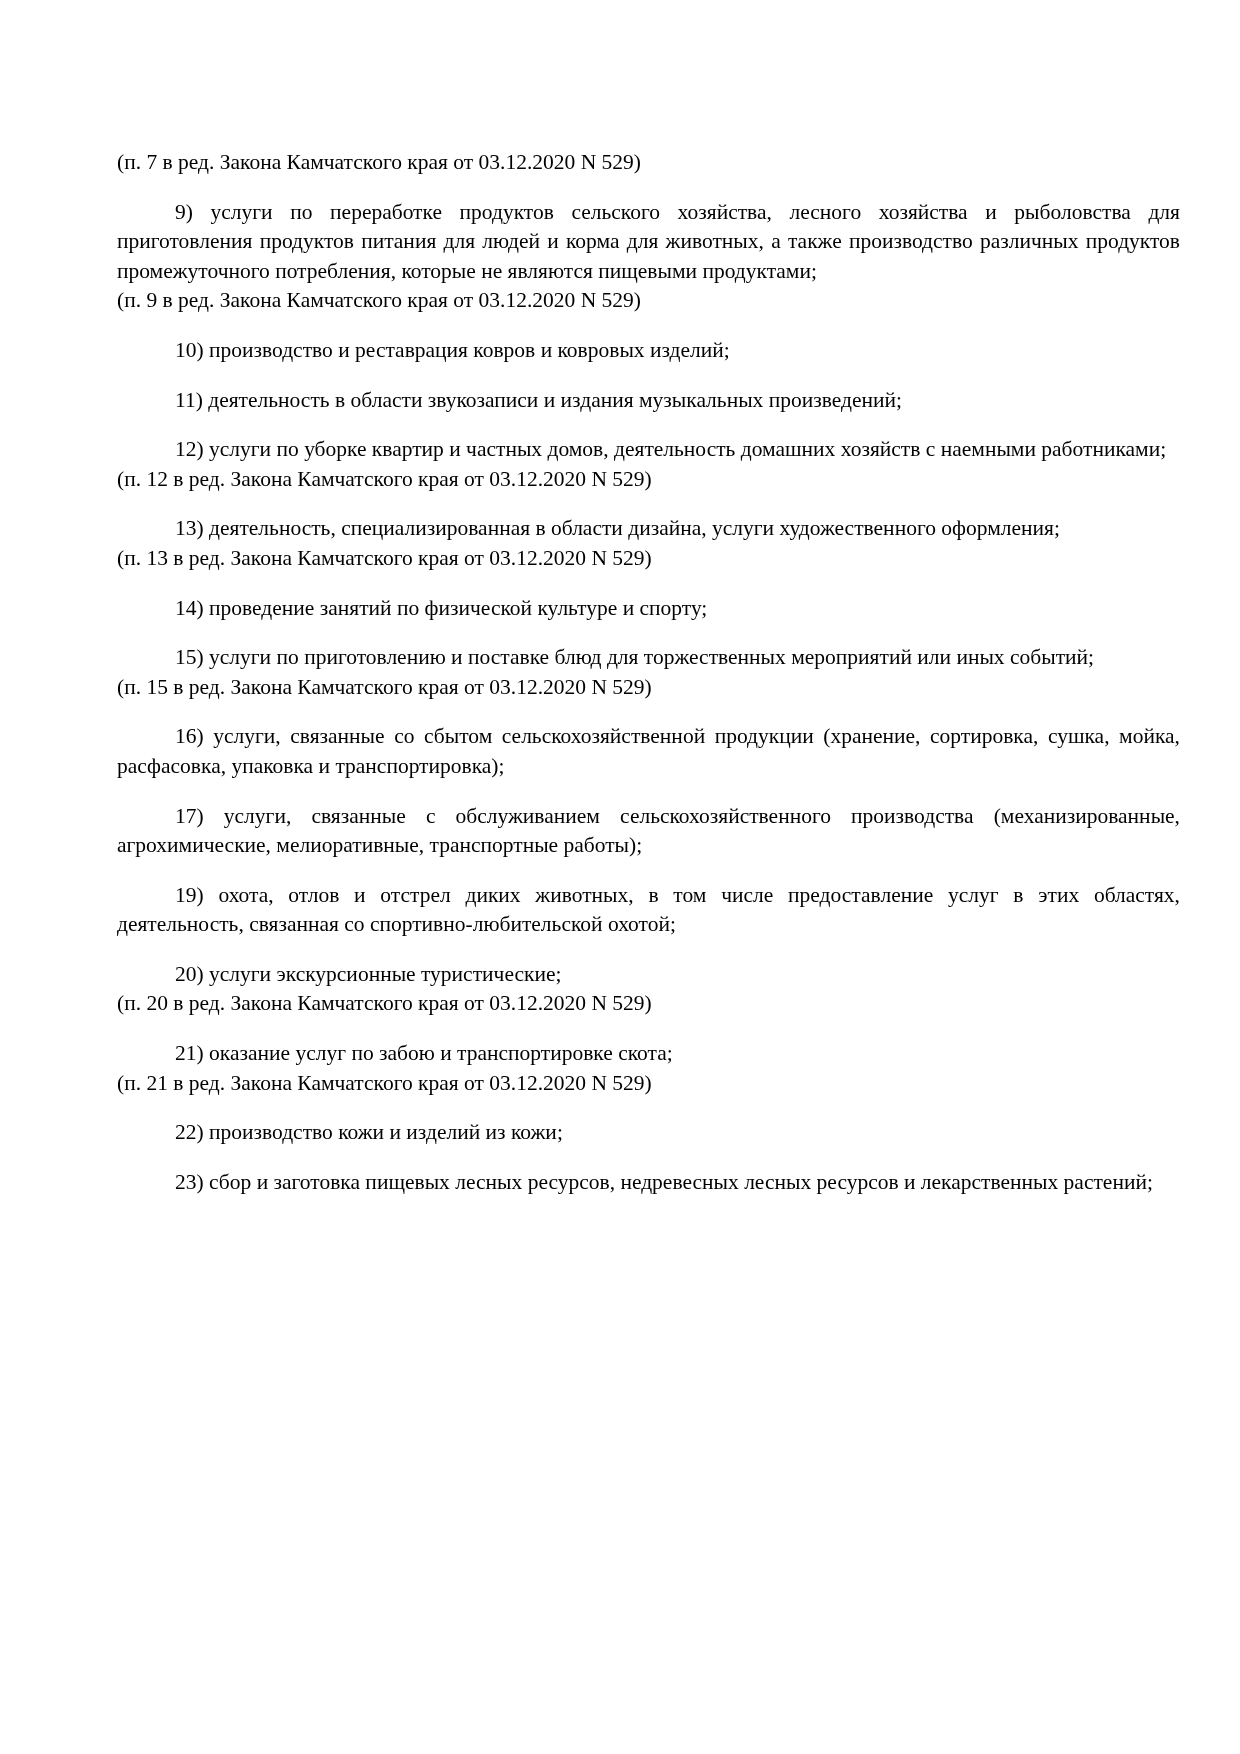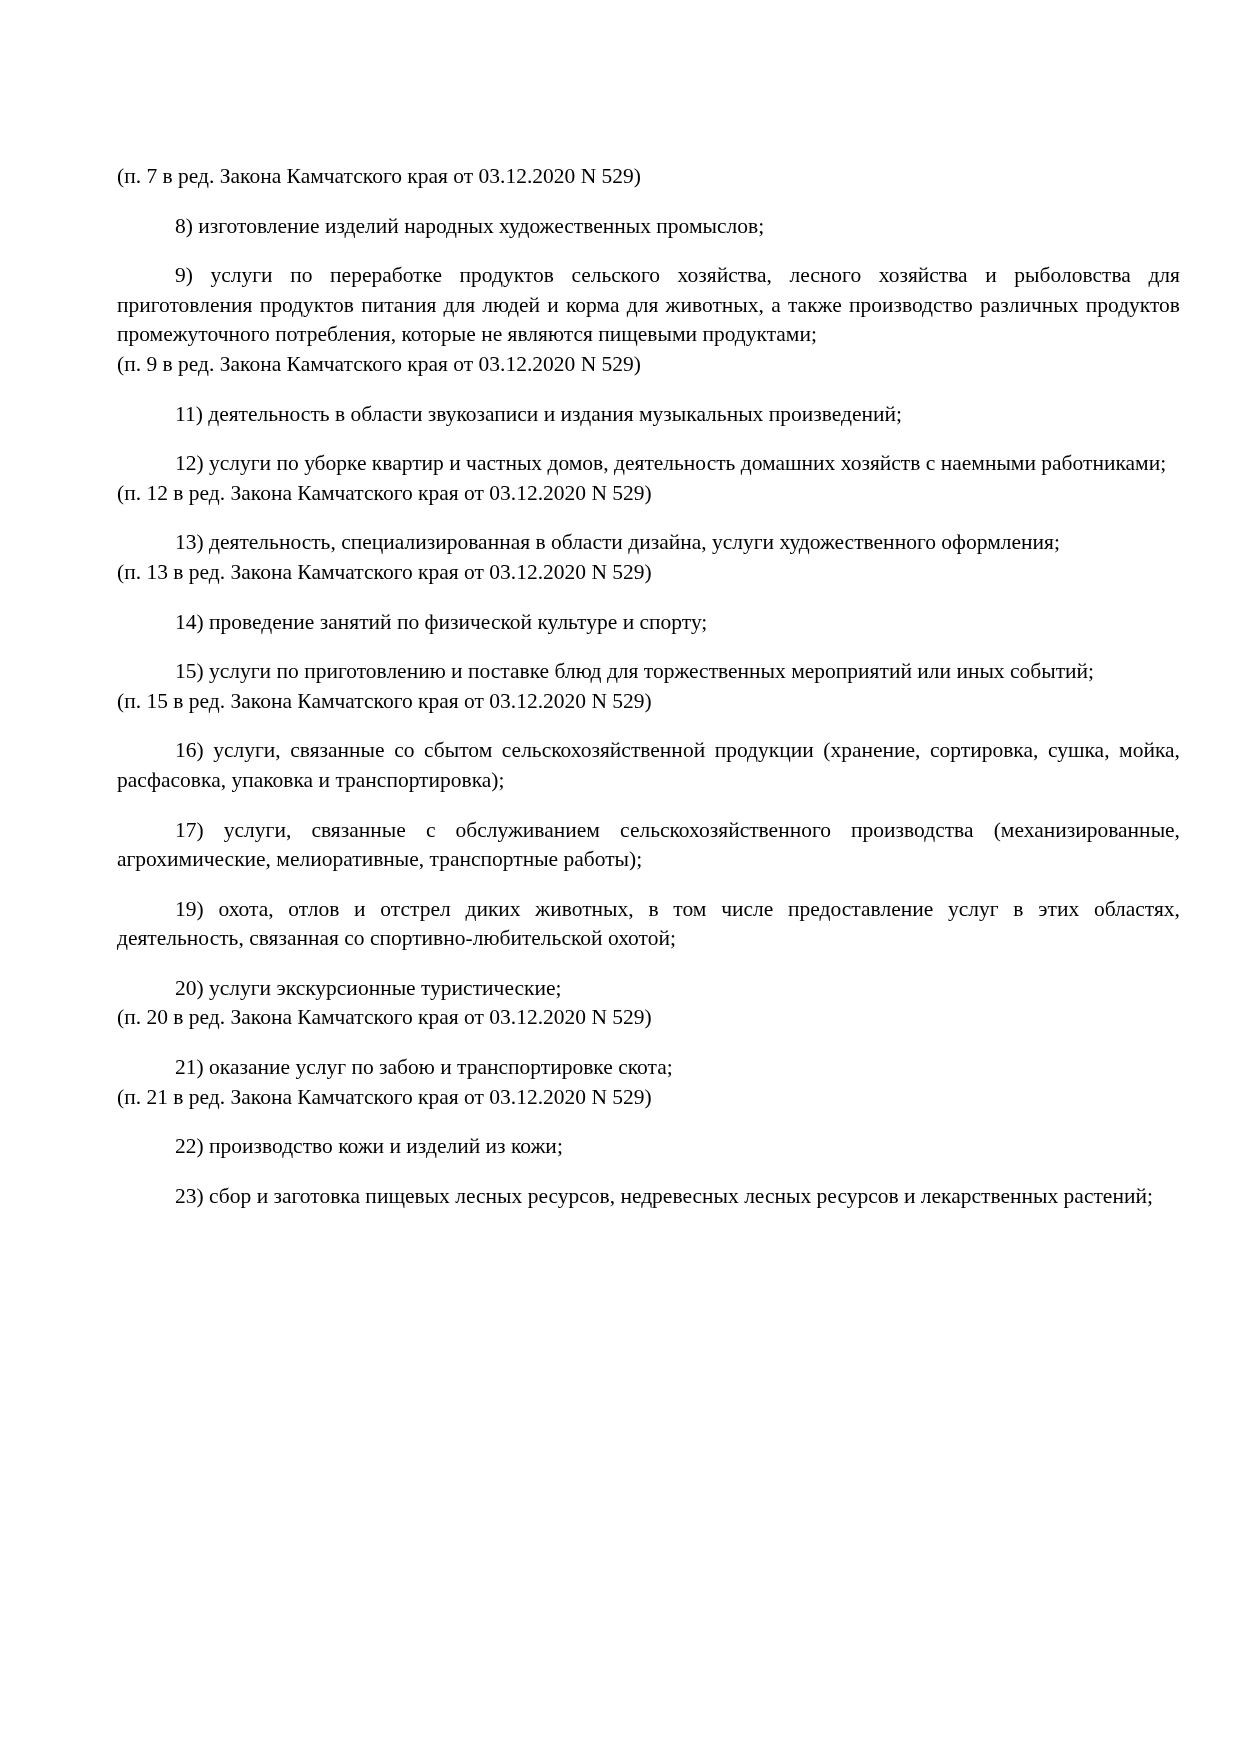--- a/index.html
+++ b/index.html
@@ -11,21 +11,21 @@
     width: 1240px;
     height: 1754px;
     position: relative;
     overflow: hidden;
     font-family: "Liberation Serif", "DejaVu Serif", serif;
     color: #000000;
   }
   .page {
     position: absolute;
     left: 117px;
-    top: 162px;
+    top: 148px;
     width: 1063px;
     font-size: 21.5px;
     line-height: 29.6px;
   }
   .para {
     margin: 0 0 20px 0;
   }
   .item {
     text-align: justify;
     text-indent: 58px;
@@ -38,29 +38,29 @@
 </style>
 </head>
 <body>
 
 <div class="page">
 
   <div class="para">
     <p class="note">(п. 7 в ред. Закона Камчатского края от 03.12.2020 N 529)</p>
   </div>
 
-  <div class="para">
-    <p class="item">8) изготовление изделий народных художественных промыслов;</p>
-  </div>
 
   <div class="para">
     <p class="item">9) услуги по переработке продуктов сельского хозяйства, лесного хозяйства и рыболовства для приготовления продуктов питания для людей и корма для животных, а также производство различных продуктов промежуточного потребления, которые не являются пищевыми продуктами;</p>
     <p class="note">(п. 9 в ред. Закона Камчатского края от 03.12.2020 N 529)</p>
   </div>
 
+  <div class="para">
+    <p class="item">10) производство и реставрация ковров и ковровых изделий;</p>
+  </div>
 
   <div class="para">
     <p class="item">11) деятельность в области звукозаписи и издания музыкальных произведений;</p>
   </div>
 
   <div class="para">
     <p class="item">12) услуги по уборке квартир и частных домов, деятельность домашних хозяйств с наемными работниками;</p>
     <p class="note">(п. 12 в ред. Закона Камчатского края от 03.12.2020 N 529)</p>
   </div>
 

